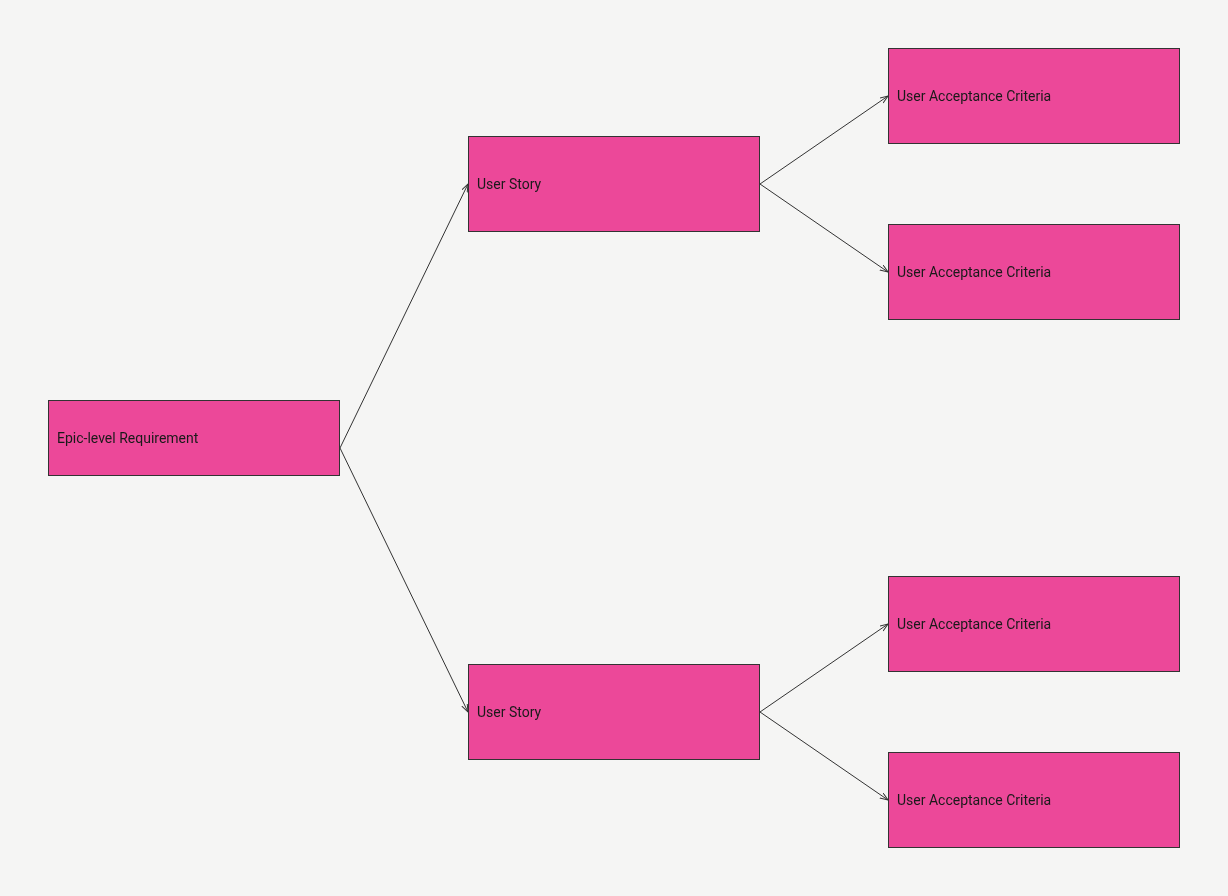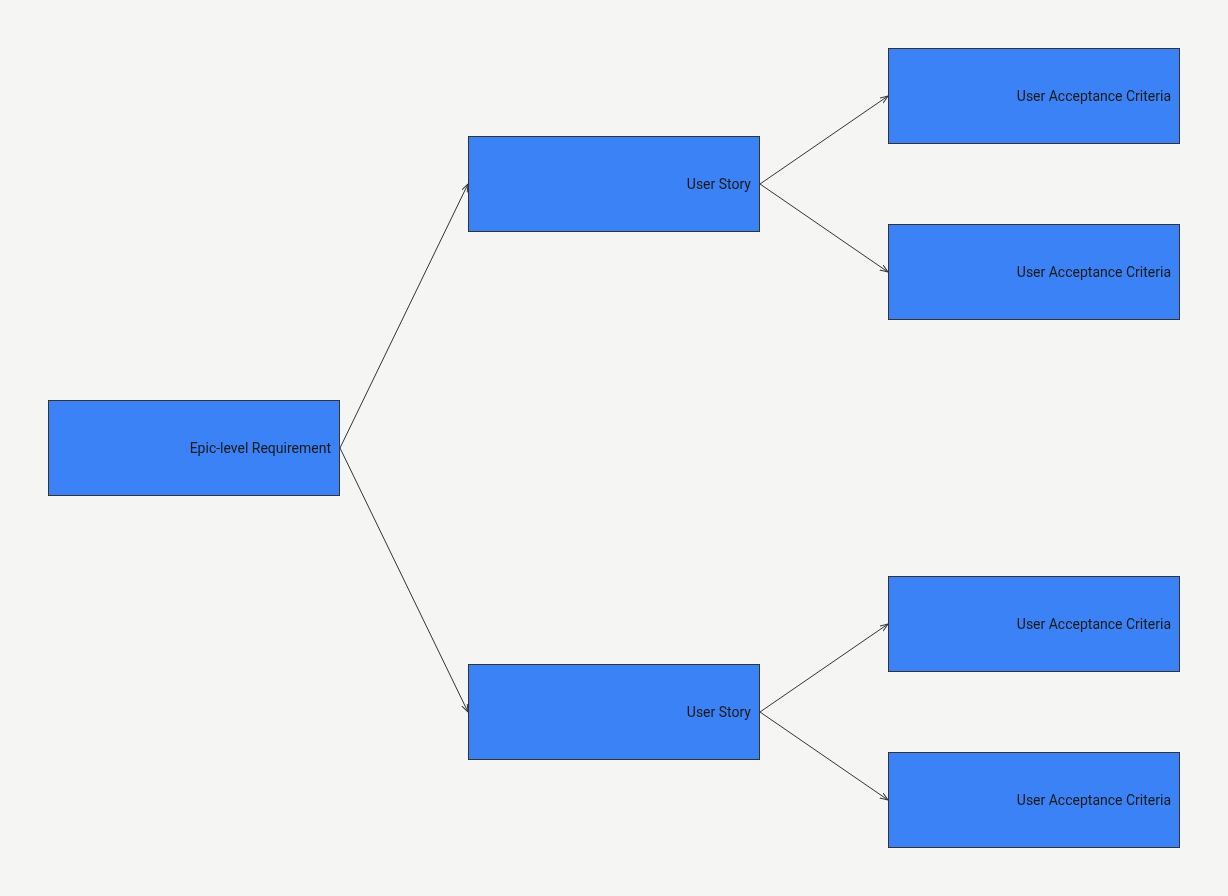--- a/index.html
+++ b/index.html
@@ -13,25 +13,25 @@
     color: #1a1a1a;
     overflow: hidden;
   }
   .canvas {
     position: relative;
     width: 1228px;
     height: 896px;
   }
   .node {
     position: absolute;
-    background: #3b82f6;
+    background: #ec4899;
     border: 1px solid #333;
     display: flex;
     align-items: center;
-    justify-content: flex-end;
+    justify-content: flex-start;
     text-align: center;
     box-sizing: border-box;
   }
   .node span {
     padding: 0 8px;
   }
   svg.edges {
     position: absolute;
     left: 0;
     top: 0;
@@ -54,21 +54,21 @@
     <g id="edge-group">
         <line x1="340" y1="448" x2="468" y2="184" stroke="#333333" stroke-width="1" marker-end="url(#arrowhead)"></line>
         <line x1="340" y1="448" x2="468" y2="712" stroke="#333333" stroke-width="1" marker-end="url(#arrowhead)"></line>
         <line x1="760" y1="184" x2="888" y2="96" stroke="#333333" stroke-width="1" marker-end="url(#arrowhead)"></line>
         <line x1="760" y1="184" x2="888" y2="272" stroke="#333333" stroke-width="1" marker-end="url(#arrowhead)"></line>
         <line x1="760" y1="712" x2="888" y2="624" stroke="#333333" stroke-width="1" marker-end="url(#arrowhead)"></line>
         <line x1="760" y1="712" x2="888" y2="800" stroke="#333333" stroke-width="1" marker-end="url(#arrowhead)"></line>
       </g>
   </svg>
 
-  <div class="node" style="left:48px; top:400px; width:292px; height:96px;">
+  <div class="node" style="left:48px; top:400px; width:292px; height:76px;">
     <span>Epic-level Requirement</span>
   </div>
 
   <div class="node" style="left:468px; top:136px; width:292px; height:96px;">
     <span>User Story</span>
   </div>
 
   <div class="node" style="left:468px; top:664px; width:292px; height:96px;">
     <span>User Story</span>
   </div>

